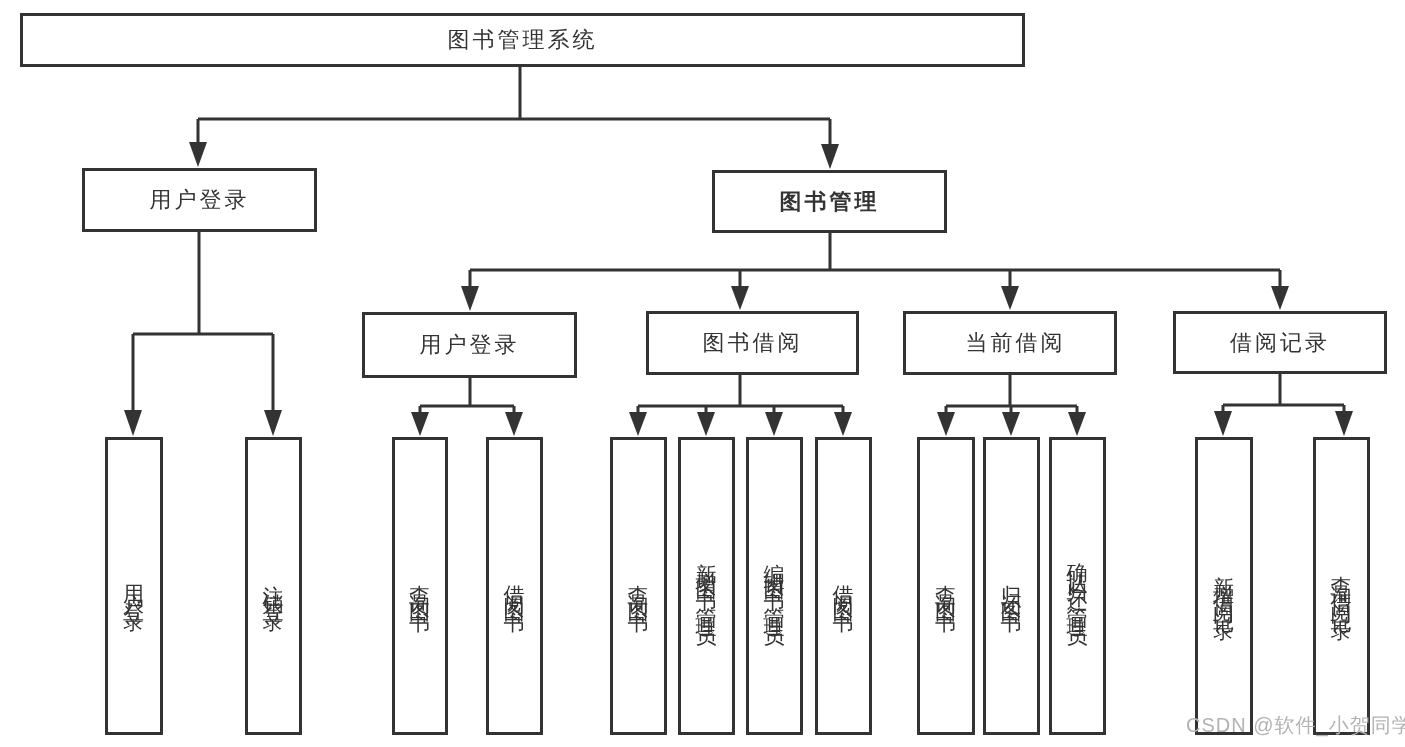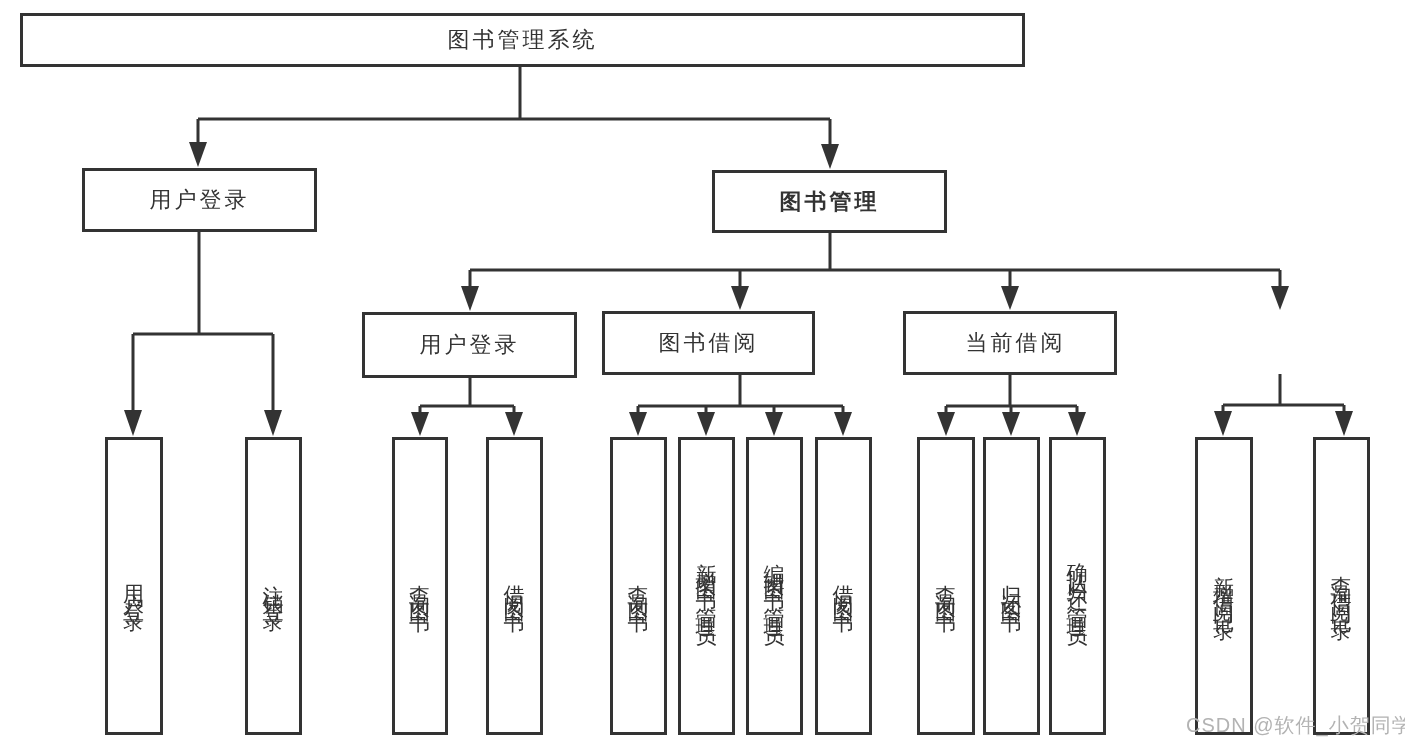--- a/index.html
+++ b/index.html
@@ -95,22 +95,23 @@
       <polygon points="1335,411 1353,411 1344,436"></polygon>
     </g>
   </svg>
 
   <div class="box hbox" style="left:20px; top:13px; width:1005px; height:54px;">图书管理系统</div>
 
   <div class="box hbox" style="left:82px; top:168px; width:235px; height:64px;">用户登录</div>
   <div class="box hbox" style="left:712px; top:170px; width:235px; height:63px;font-weight:bold;">图书管理</div>
 
   <div class="box hbox" style="left:362px; top:312px; width:215px; height:66px;">用户登录</div>
-  <div class="box hbox" style="left:602px; top:311px; width:213px; height:64px;text-align:right;">图书借阅</div>
+  <div class="box hbox" style="left:646px; top:311px; width:213px; height:64px;text-align:right;">图书借阅</div>
   <div class="box hbox" style="left:903px; top:311px; width:214px; height:64px;padding-left:11px;">当前借阅</div>
+  <div class="box hbox" style="left:1173px; top:311px; width:214px; height:63px;">借阅记录</div>
 
   <div class="box vbox" style="left:105px; width:58px;">用户登录</div>
   <div class="box vbox" style="left:245px; width:57px;">注销登录</div>
 
   <div class="box vbox" style="left:392px; width:56px;">查询图书</div>
   <div class="box vbox" style="left:486px; width:57px;">借阅图书</div>
 
   <div class="box vbox" style="left:610px; width:57px;">查询图书</div>
   <div class="box vbox" style="left:678px; width:57px;">新增图书（管理员）</div>
   <div class="box vbox" style="left:746px; width:57px;">编辑图书（管理员）</div>

